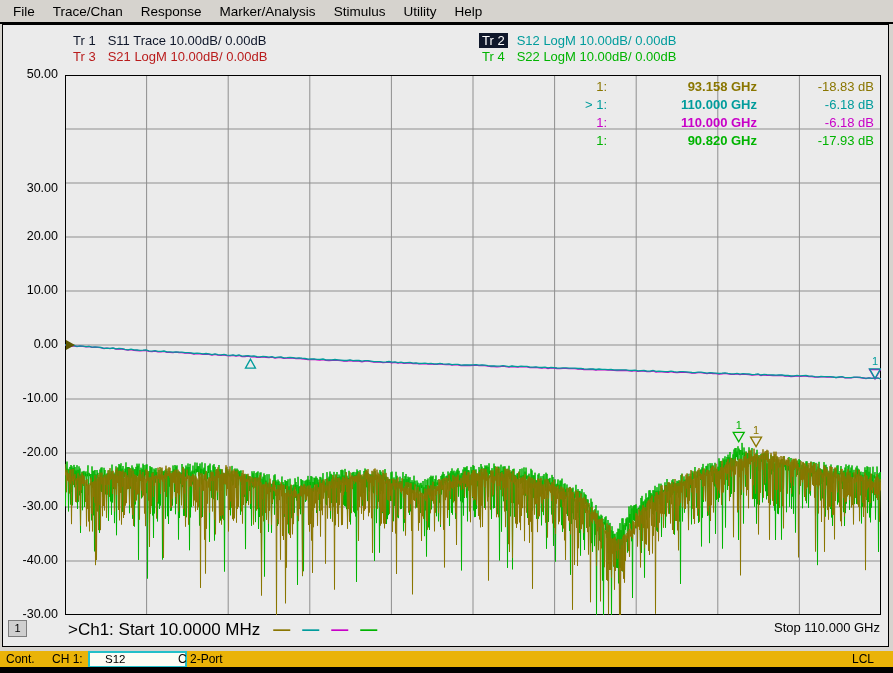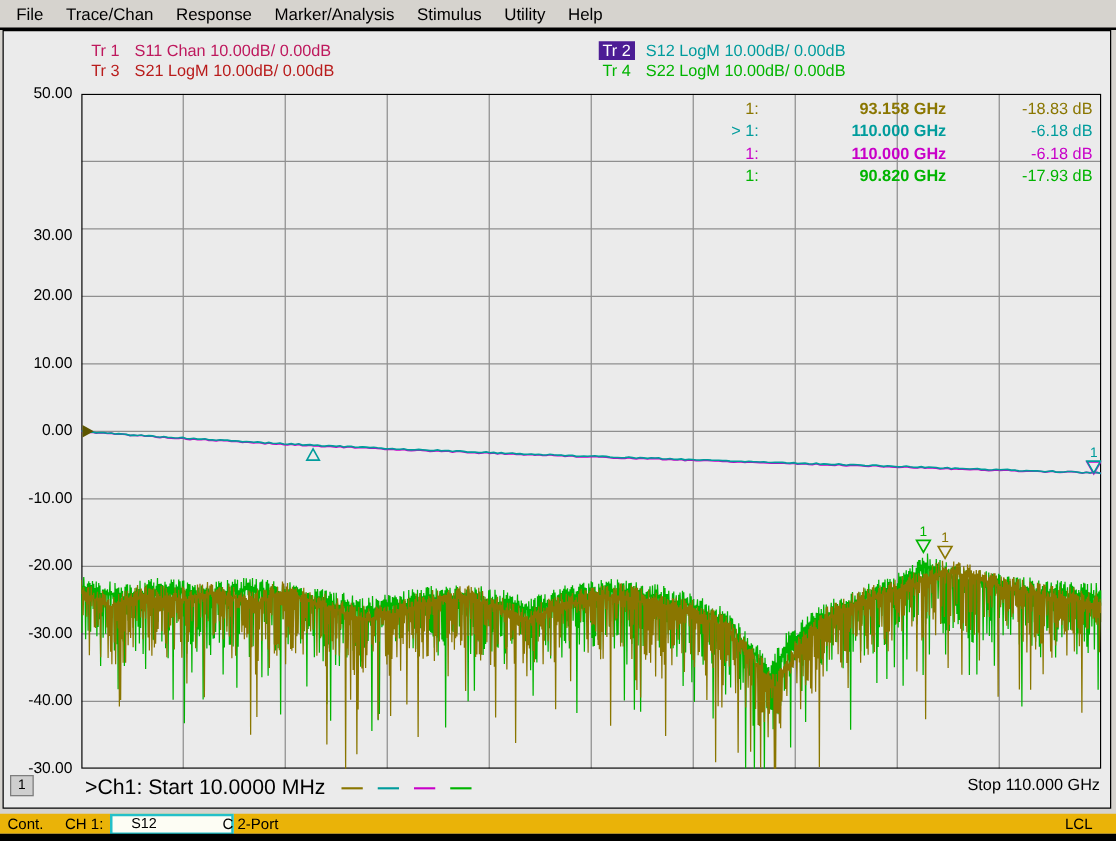--- a/index.html
+++ b/index.html
@@ -8,21 +8,21 @@
   
   .menu-bar{position:absolute;top:0;left:0;right:0;height:22px;display:flex;align-items:center;
             padding-left:4px;background:#d6d3ce;border-bottom:2px solid #000;box-sizing:content-box;}
   .menu-item{padding:2px 9px;font-size:13.5px;white-space:nowrap;cursor:default;}
   
   .screen{position:absolute;top:24px;left:2px;width:887px;height:623px;background:#ebebeb;
           border:1px solid #000;box-sizing:border-box;}
   
   .legend-item{position:absolute;font-size:13px;white-space:nowrap;display:flex;gap:9px;align-items:center;}
   .tr-tag{padding:0 3px;}
-  .tr-tag.active{background:#4c1d95;color:#fff;}
+  .tr-tag.active{background:#0f172a;color:#fff;}
   
   .y-tick{position:absolute;width:58px;text-align:right;font-size:12.5px;line-height:15px;}
   
   #marker-readouts{position:absolute;right:19px;top:78px;}
   .m-row{display:flex;justify-content:flex-end;height:18px;font-size:13px;line-height:17px;}
   .m-label{width:48px;text-align:right;white-space:pre;}
   .m-freq{width:150px;text-align:right;font-weight:bold;}
   .m-val{width:117px;text-align:right;}
   
   #plot{position:absolute;left:65px;top:75px;}
@@ -47,23 +47,23 @@
       <span class="menu-item">File</span>
       <span class="menu-item">Trace/Chan</span>
       <span class="menu-item">Response</span>
       <span class="menu-item">Marker/Analysis</span>
       <span class="menu-item">Stimulus</span>
       <span class="menu-item">Utility</span>
       <span class="menu-item">Help</span>
     </div>
   <div class="screen"></div>
   <div id="legend">
-      <div class="legend-item" style="top: 33px; left: 70px; color: #be185d;">
+      <div class="legend-item" style="top: 33px; left: 70px; color: #0f172a;">
         <span class="tr-tag">Tr 1</span>
-        <span>S11 Chan 10.00dB/ 0.00dB</span>
+        <span>S11 Trace 10.00dB/ 0.00dB</span>
       </div>
       <div class="legend-item" style="top: 33px; left: 479px; color: rgb(0, 156, 156);">
         <span class="tr-tag active">Tr 2</span>
         <span>S12 LogM 10.00dB/ 0.00dB</span>
       </div>
       <div class="legend-item" style="top: 49px; left: 70px; color: #b91c1c;">
         <span class="tr-tag">Tr 3</span>
         <span>S21 LogM 10.00dB/ 0.00dB</span>
       </div>
       <div class="legend-item" style="top: 49px; left: 479px; color: rgb(0, 180, 0);">

